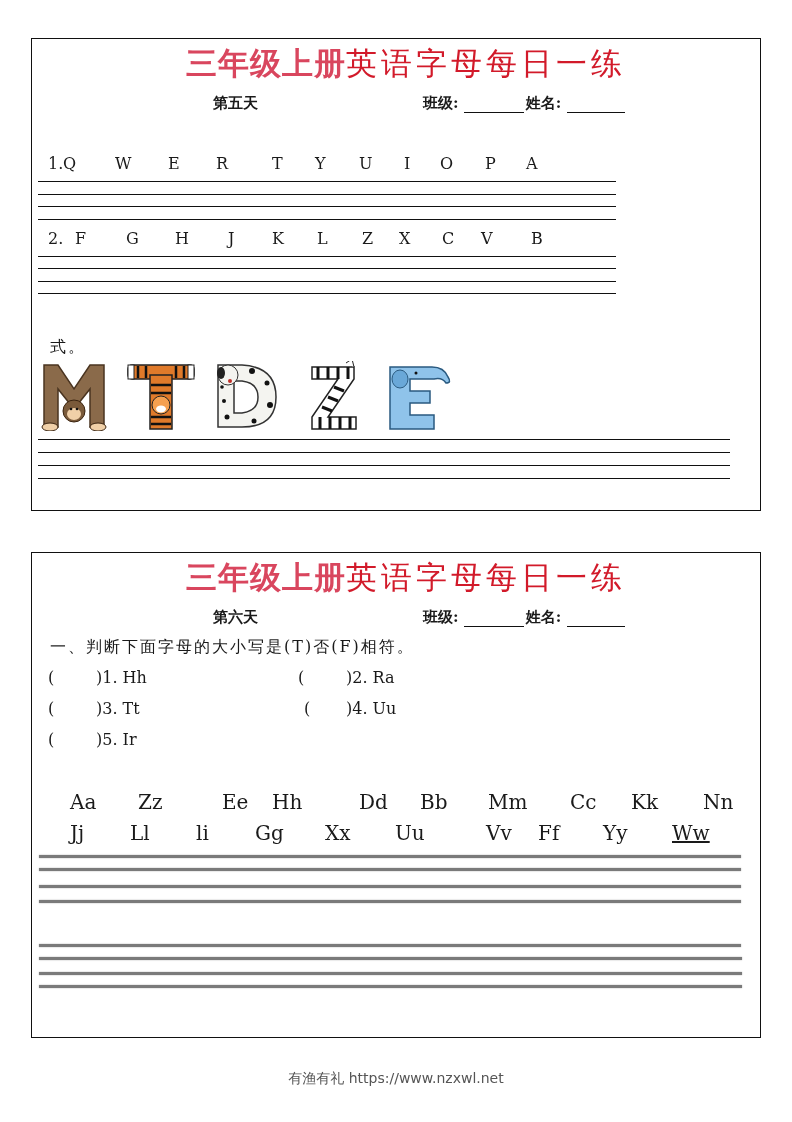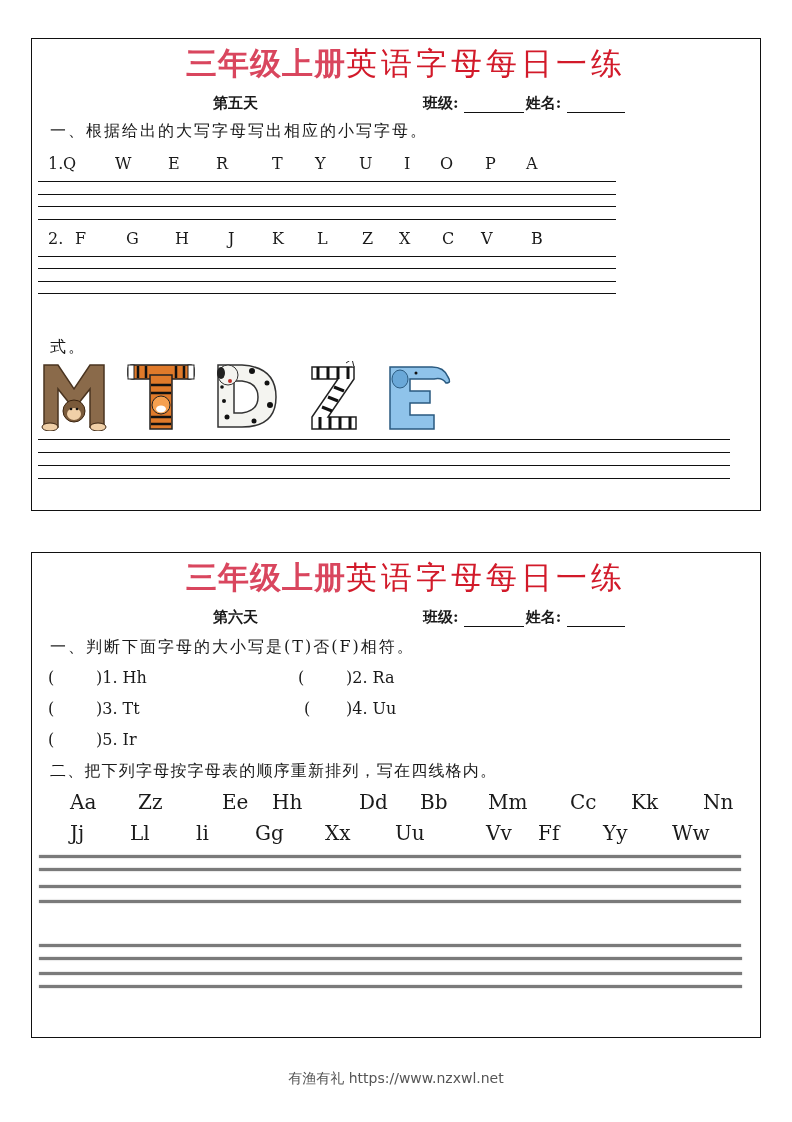--- a/index.html
+++ b/index.html
@@ -54,21 +54,20 @@
     <span class="t1">三年级上册</span><span class="t2">英语字母每日一练</span>
   </div>
 
   <div class="abs meta day">第五天</div>
   <div class="abs meta cls">
     <span>班级:</span>
     <span class="blank"></span><span class="nm"><span>姓名:</span>
     <span class="blank"></span></span>
   </div>
 
-  <div class="abs heading" style="top:81px;">一、根据给出的大写字母写出相应的小写字母。</div>
 
   <div class="abs letters-row" style="top:114px; width:600px; height:22px;">
     <span style="left:0;">1.</span>
     <span style="left:15px;">Q</span>
     <span style="left:67px;">W</span>
     <span style="left:120px;">E</span>
     <span style="left:168px;">R</span>
     <span style="left:224px;">T</span>
     <span style="left:267px;">Y</span>
     <span style="left:311px;">U</span>
@@ -215,21 +214,20 @@
   </div>
   <div class="abs tf-item" style="top:145px; left:262px;">
     <span>(</span>
     <span style="position:absolute; left:42px;"><span>)4.</span> <span>Uu</span></span>
   </div>
   <div class="abs tf-item" style="top:176px; left:6px;">
     <span>(</span>
     <span style="position:absolute; left:48px;"><span>)5.</span> <span>Ir</span></span>
   </div>
 
-  <div class="abs heading" style="top:207px; letter-spacing:1.2px;">二、把下列字母按字母表的顺序重新排列，写在四线格内。</div>
 
   <div class="abs pair-row" style="top:238px; left:0; width:720px; height:22px;">
     <span style="left:28px;">Aa</span>
     <span style="left:96px;">Zz</span>
     <span style="left:180px;">Ee</span>
     <span style="left:230px;">Hh</span>
     <span style="left:317px;">Dd</span>
     <span style="left:378px;">Bb</span>
     <span style="left:446px;">Mm</span>
     <span style="left:528px;">Cc</span>
@@ -239,21 +237,21 @@
   <div class="abs pair-row" style="top:269px; left:0; width:720px; height:22px;">
     <span style="left:28px;">Jj</span>
     <span style="left:88px;">Ll</span>
     <span style="left:154px;">li</span>
     <span style="left:213px;">Gg</span>
     <span style="left:283px;">Xx</span>
     <span style="left:353px;">Uu</span>
     <span style="left:444px;">Vv</span>
     <span style="left:496px;">Ff</span>
     <span style="left:561px;">Yy</span>
-    <span style="left:630px;">Ww</span>
+    <span style="left:630px;text-decoration:underline;">Ww</span>
   </div>
 
   <div>
     <div class="rule gray" style="top:302px; left:7px; width:702px;"></div>
     <div class="rule gray" style="top:315px; left:7px; width:702px;"></div>
     <div class="rule gray" style="top:332px; left:7px; width:702px;"></div>
     <div class="rule gray" style="top:347px; left:7px; width:702px;"></div>
   </div>
   <div>
     <div class="rule gray" style="top:391px; left:7px; width:702px;"></div>

